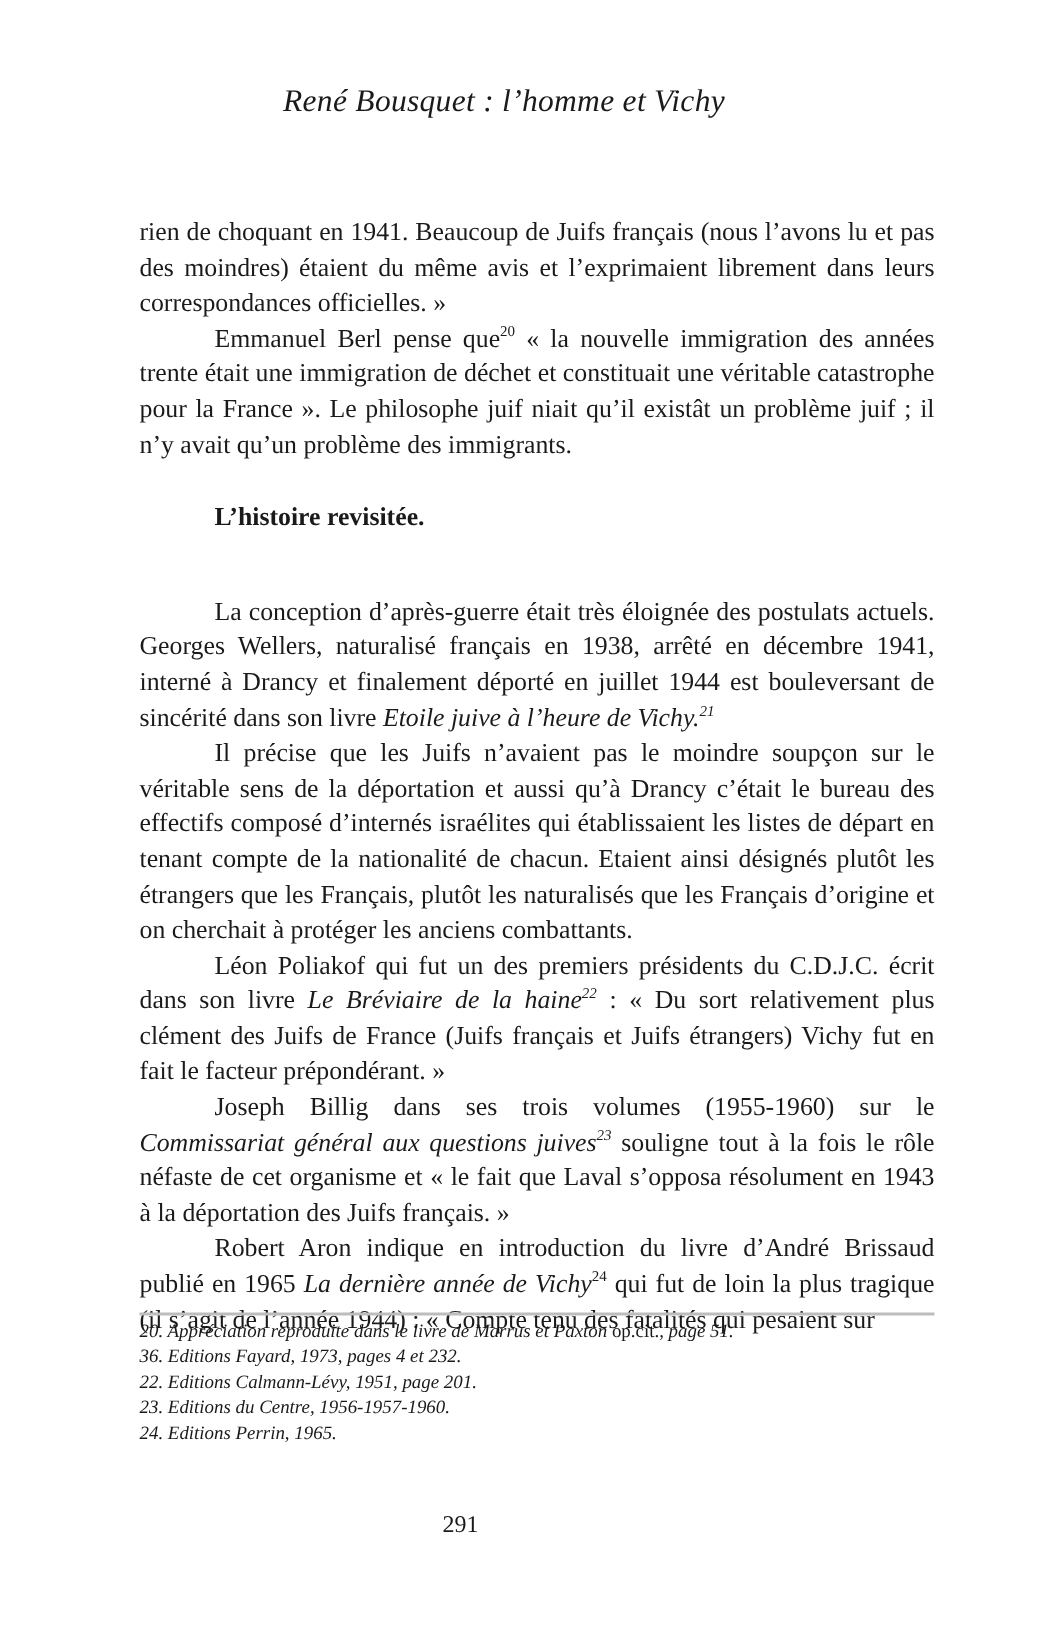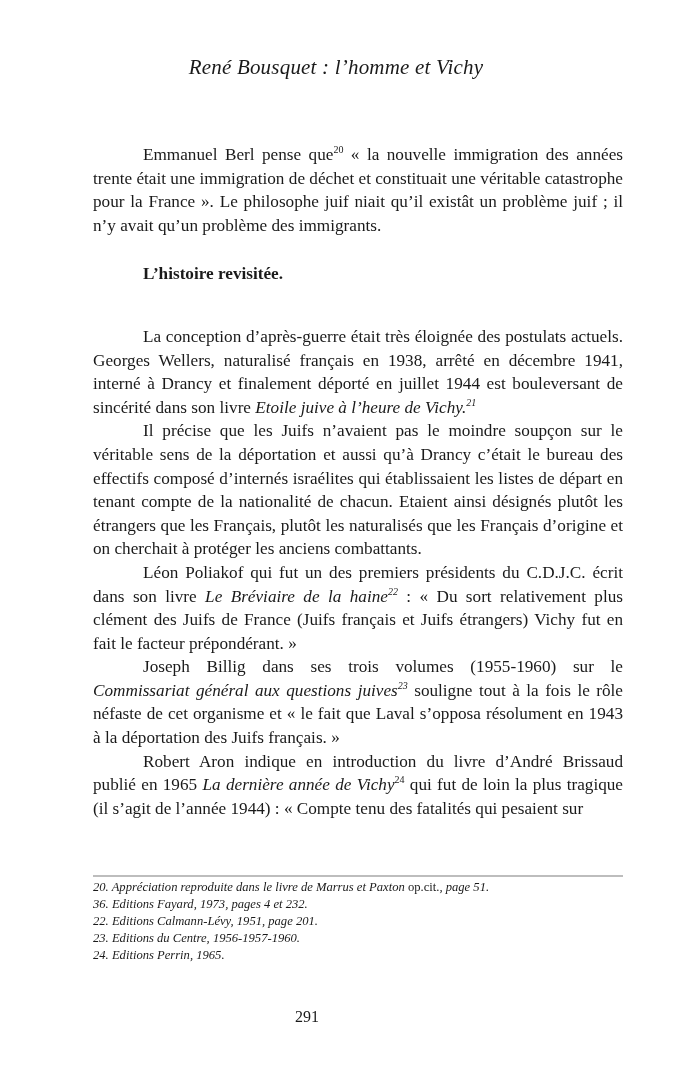--- a/index.html
+++ b/index.html
@@ -83,20 +83,21 @@
       text-align: center;
       font-size: 16px;
     }
   </style>
 </head>
 <body>
 
 <div class="running-head">René Bousquet : l’homme et Vichy</div>
 
 <div class="body-text">
+  <p>rien de choquant en 1941. Beaucoup de Juifs français (nous l’avons lu et pas des moindres) étaient du même avis et l’exprimaient librement dans leurs correspondances officielles. »</p>
 
   <p class="indent"><span>Emmanuel Berl pense que</span><sup>20</sup><span> « la nouvelle immigration des années trente était une immigration de déchet et constituait une véritable catastrophe pour la France ». Le philosophe juif niait qu’il existât un problème juif ; il n’y avait qu’un problème des immigrants.</span></p>
 
   <div class="section-heading">L’histoire revisitée.</div>
 
   <p class="indent"><span>La conception d’après-guerre était très éloignée des postulats actuels. Georges Wellers, naturalisé français en 1938, arrêté en décembre 1941, interné à Drancy et finalement déporté en juillet 1944 est bouleversant de sincérité dans son livre </span><i>Etoile juive à l’heure de Vichy.</i><sup class="it">21</sup></p>
 
   <p class="indent">Il précise que les Juifs n’avaient pas le moindre soupçon sur le véritable sens de la déportation et aussi qu’à Drancy c’était le bureau des effectifs composé d’internés israélites qui établissaient les listes de départ en tenant compte de la nationalité de chacun. Etaient ainsi désignés plutôt les étrangers que les Français, plutôt les naturalisés que les Français d’origine et on cherchait à protéger les anciens combattants.</p>
 
   <p class="indent"><span>Léon Poliakof qui fut un des premiers présidents du C.D.J.C. écrit dans son livre </span><i>Le Bréviaire de la haine</i><sup class="it">22</sup><span> : « Du sort relativement plus clément des Juifs de France (Juifs français et Juifs étrangers) Vichy fut en fait le facteur prépondérant. »</span></p>

